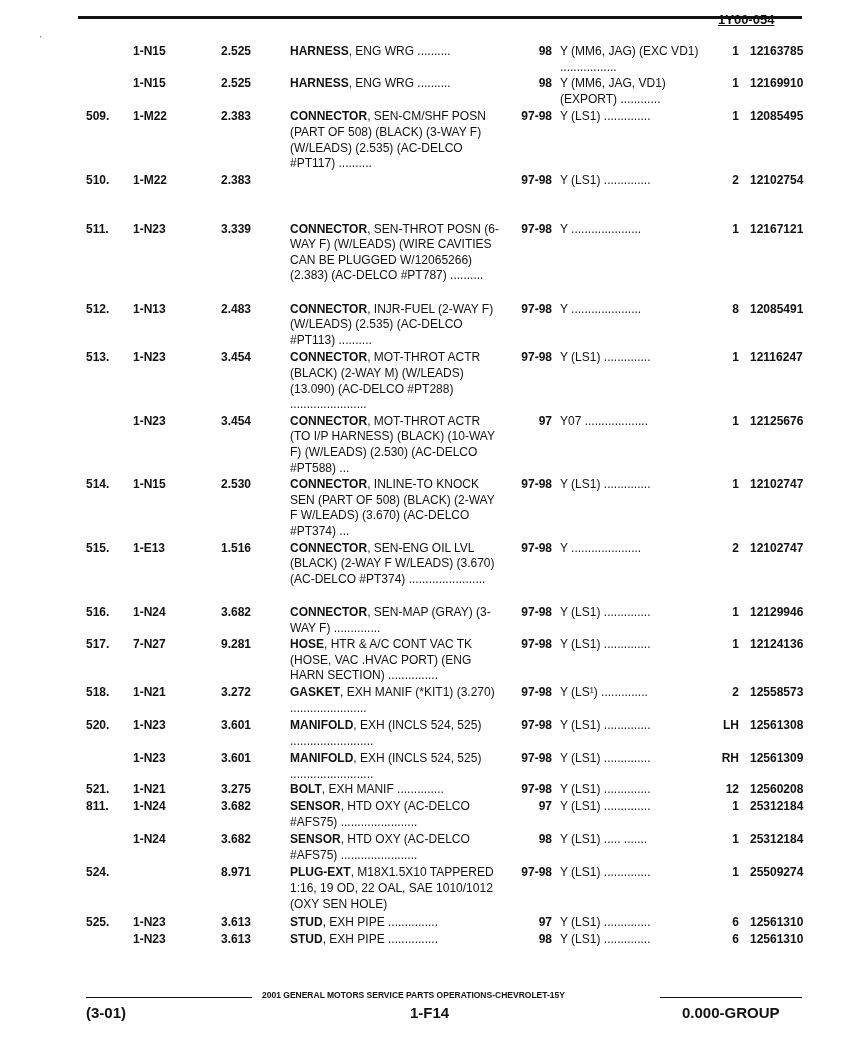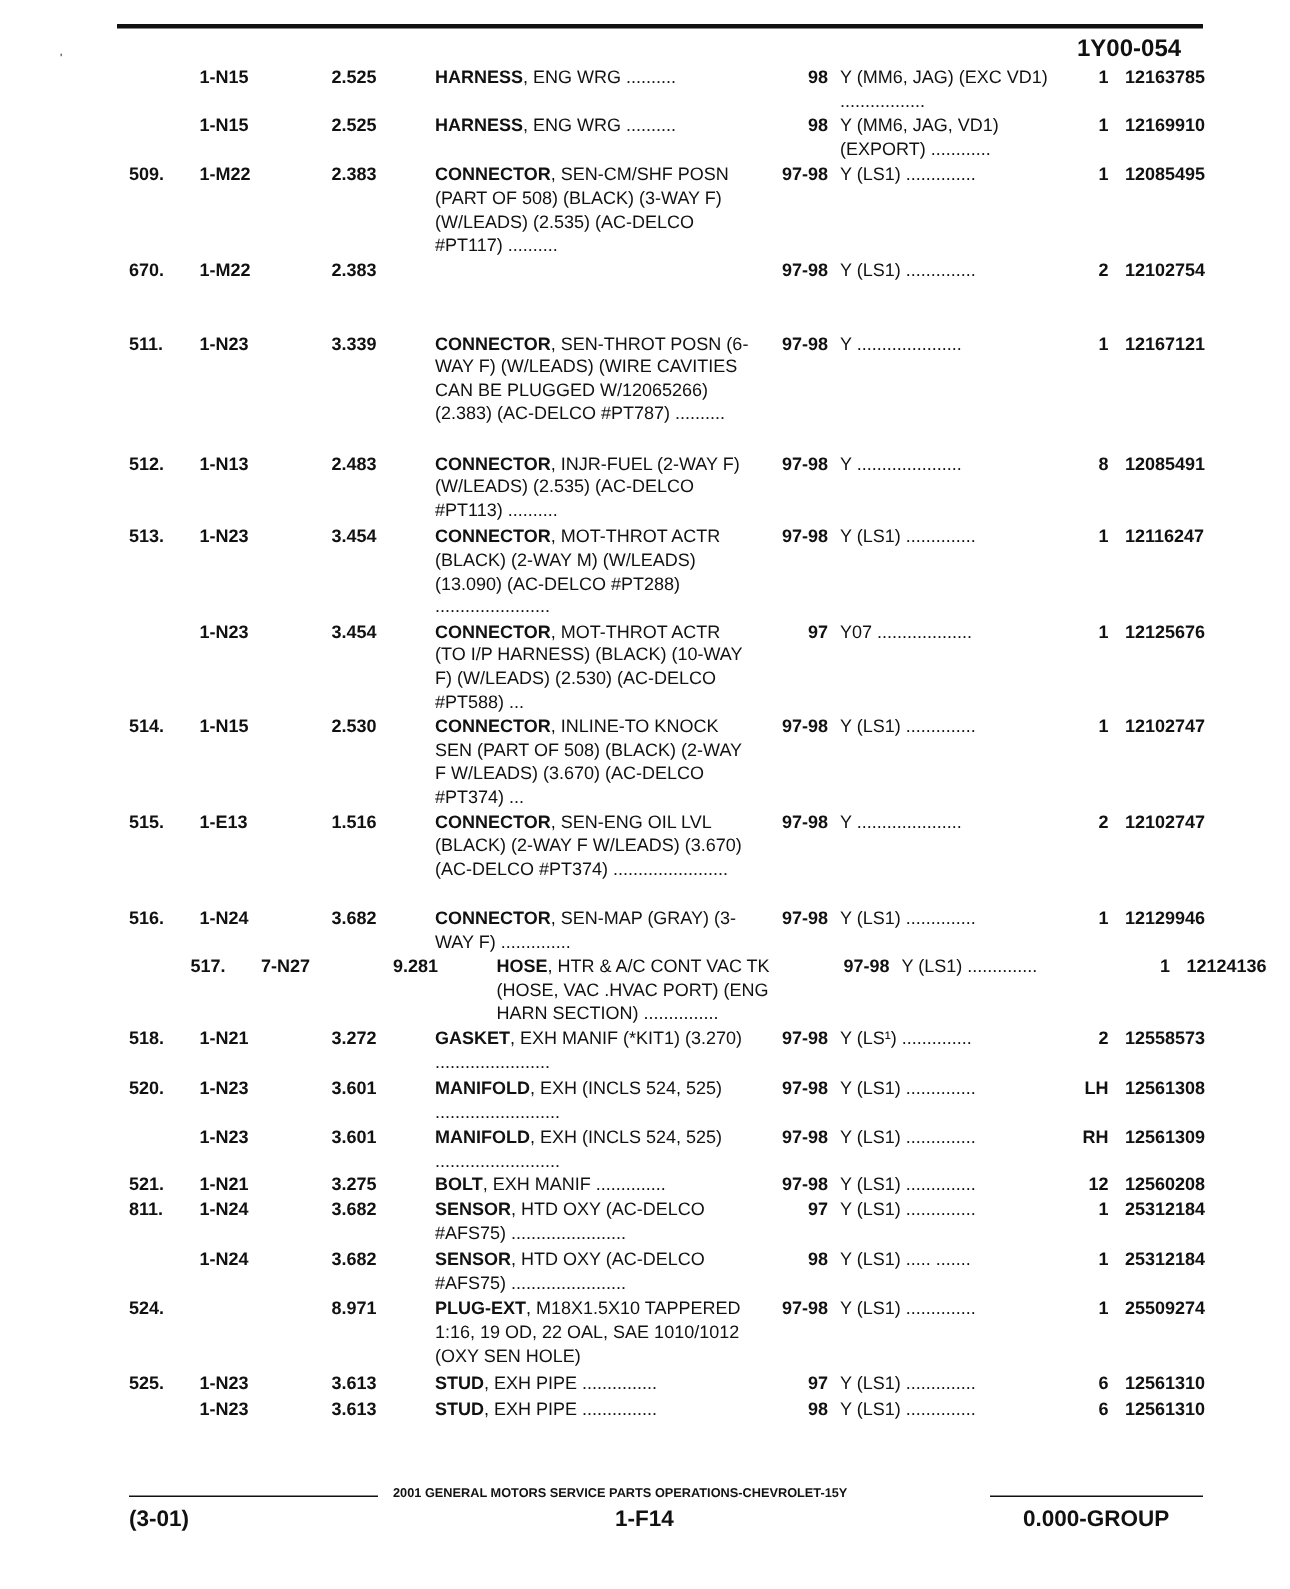--- a/index.html
+++ b/index.html
@@ -1,19 +1,19 @@
 <!DOCTYPE html>
 <html><head>
 <meta charset="utf-8">
 <style>
   html, body { margin: 0; padding: 0; background: #ffffff; }
   body { width: 860px; height: 1059px; position: relative; overflow: hidden;
          font-family: "Liberation Sans", sans-serif; color: #111; }
   .top-rule { position: absolute; left: 78px; top: 16px; width: 724px; height: 3px; background: #111; }
-  .page-code { position: absolute; left: 718px; top: 24px; font-size: 16px; font-weight: bold; }
+  .page-code { position: absolute; left: 718px; top: 12px; font-size: 13px; font-weight: bold; text-decoration: underline; }
   .rows { position: absolute; left: 0; top: 44px; width: 860px; }
   .row { position: relative; font-size: 12px; line-height: 15.6px; font-weight: bold; }
   .row .c { position: absolute; top: 0; }
   .ref { left: 86px; }
   .loc { left: 133px; }
   .ill { left: 221px; }
   .desc { left: 290px; width: 212px; font-weight: normal; }
   .desc b { font-weight: bold; }
   .yrs { left: 500px; width: 52px; text-align: right; }
   .usage { left: 560px; width: 155px; font-weight: normal; }
@@ -59,21 +59,21 @@
       <span class="c ref">509.</span>
       <span class="c loc">1-M22</span>
       <span class="c ill">2.383</span>
       <span class="c yrs">97-98</span>
       <span class="c usage">Y (LS1) ..............</span>
       <span class="c qty">1</span>
       <span class="c part">12085495</span>
       <span class="c desc"><b>CONNECTOR</b><span>, SEN-CM/SHF POSN (PART OF 508) (BLACK) (3-WAY F) (W/LEADS) (2.535) (AC-DELCO #PT117) ..........</span></span>
     </div>
     <div class="row" style="height: 48.8px;">
-      <span class="c ref">670.</span>
+      <span class="c ref">510.</span>
       <span class="c loc">1-M22</span>
       <span class="c ill">2.383</span>
       <span class="c yrs">97-98</span>
       <span class="c usage">Y (LS1) ..............</span>
       <span class="c qty">2</span>
       <span class="c part">12102754</span>
     </div>
     <div class="row" style="height: 80px;">
       <span class="c ref">511.</span>
       <span class="c loc">1-N23</span>
@@ -137,21 +137,21 @@
     <div class="row" style="height: 32.2px;">
       <span class="c ref">516.</span>
       <span class="c loc">1-N24</span>
       <span class="c ill">3.682</span>
       <span class="c yrs">97-98</span>
       <span class="c usage">Y (LS1) ..............</span>
       <span class="c qty">1</span>
       <span class="c part">12129946</span>
       <span class="c desc"><b>CONNECTOR</b><span>, SEN-MAP (GRAY) (3-WAY F) ..............</span></span>
     </div>
-    <div class="row" style="height: 47.8px; margin-left: 41px;">
+    <div class="row" style="height: 47.8px;">
       <span class="c ref">517.</span>
       <span class="c loc">7-N27</span>
       <span class="c ill">9.281</span>
       <span class="c yrs">97-98</span>
       <span class="c usage">Y (LS1) ..............</span>
       <span class="c qty">1</span>
       <span class="c part">12124136</span>
       <span class="c desc"><b>HOSE</b><span>, HTR &amp; A/C CONT VAC TK (HOSE, VAC .HVAC PORT) (ENG HARN SECTION) ...............</span></span>
     </div>
     <div class="row" style="height: 33.2px;">

